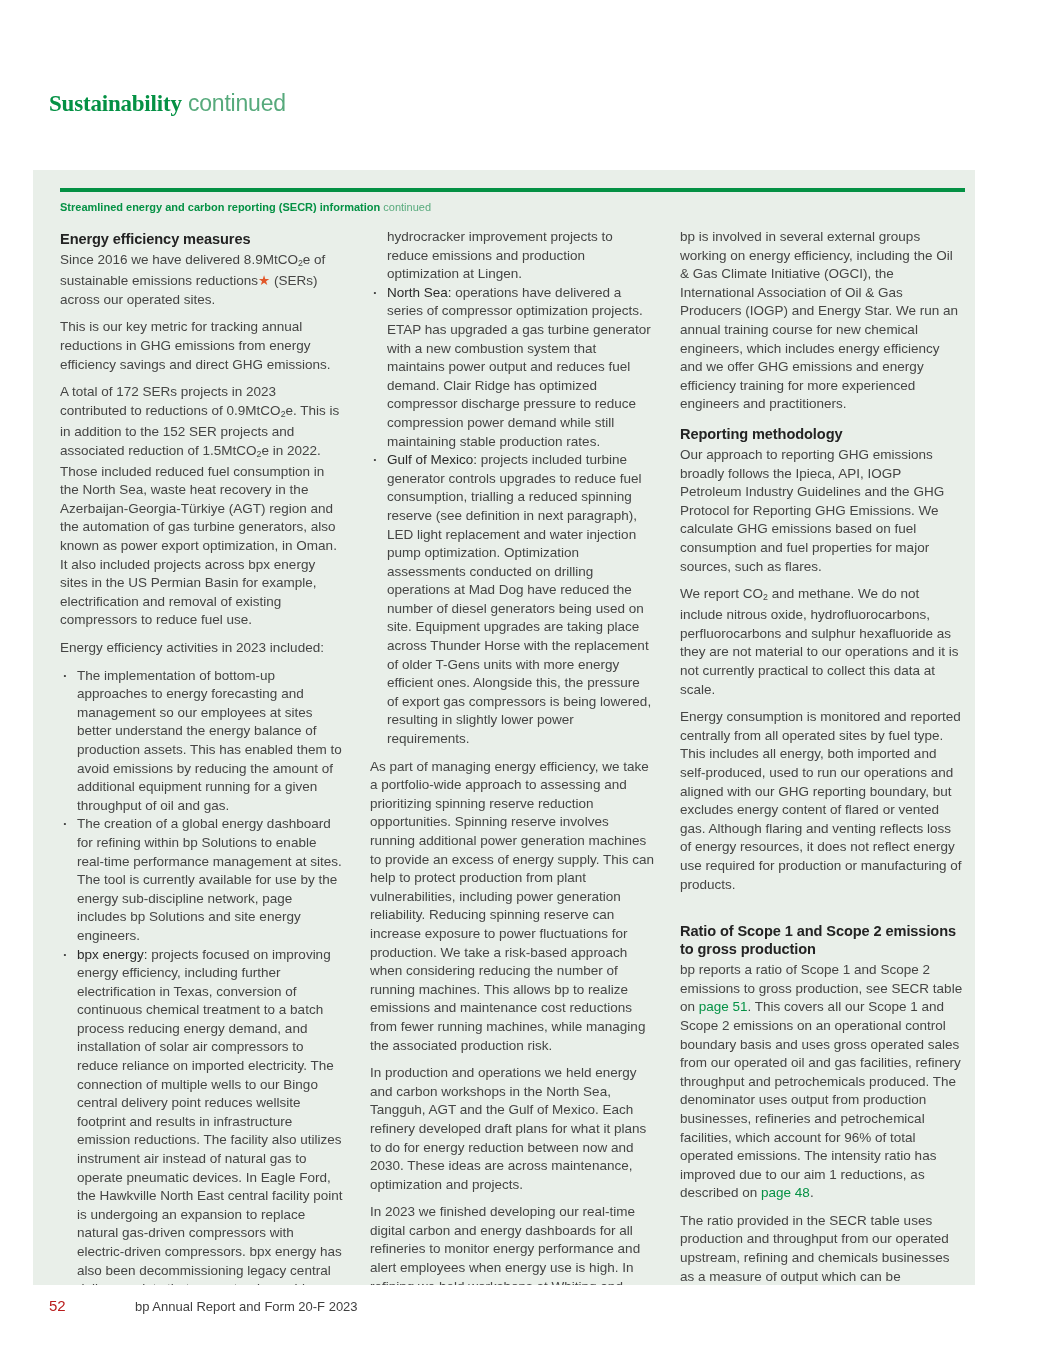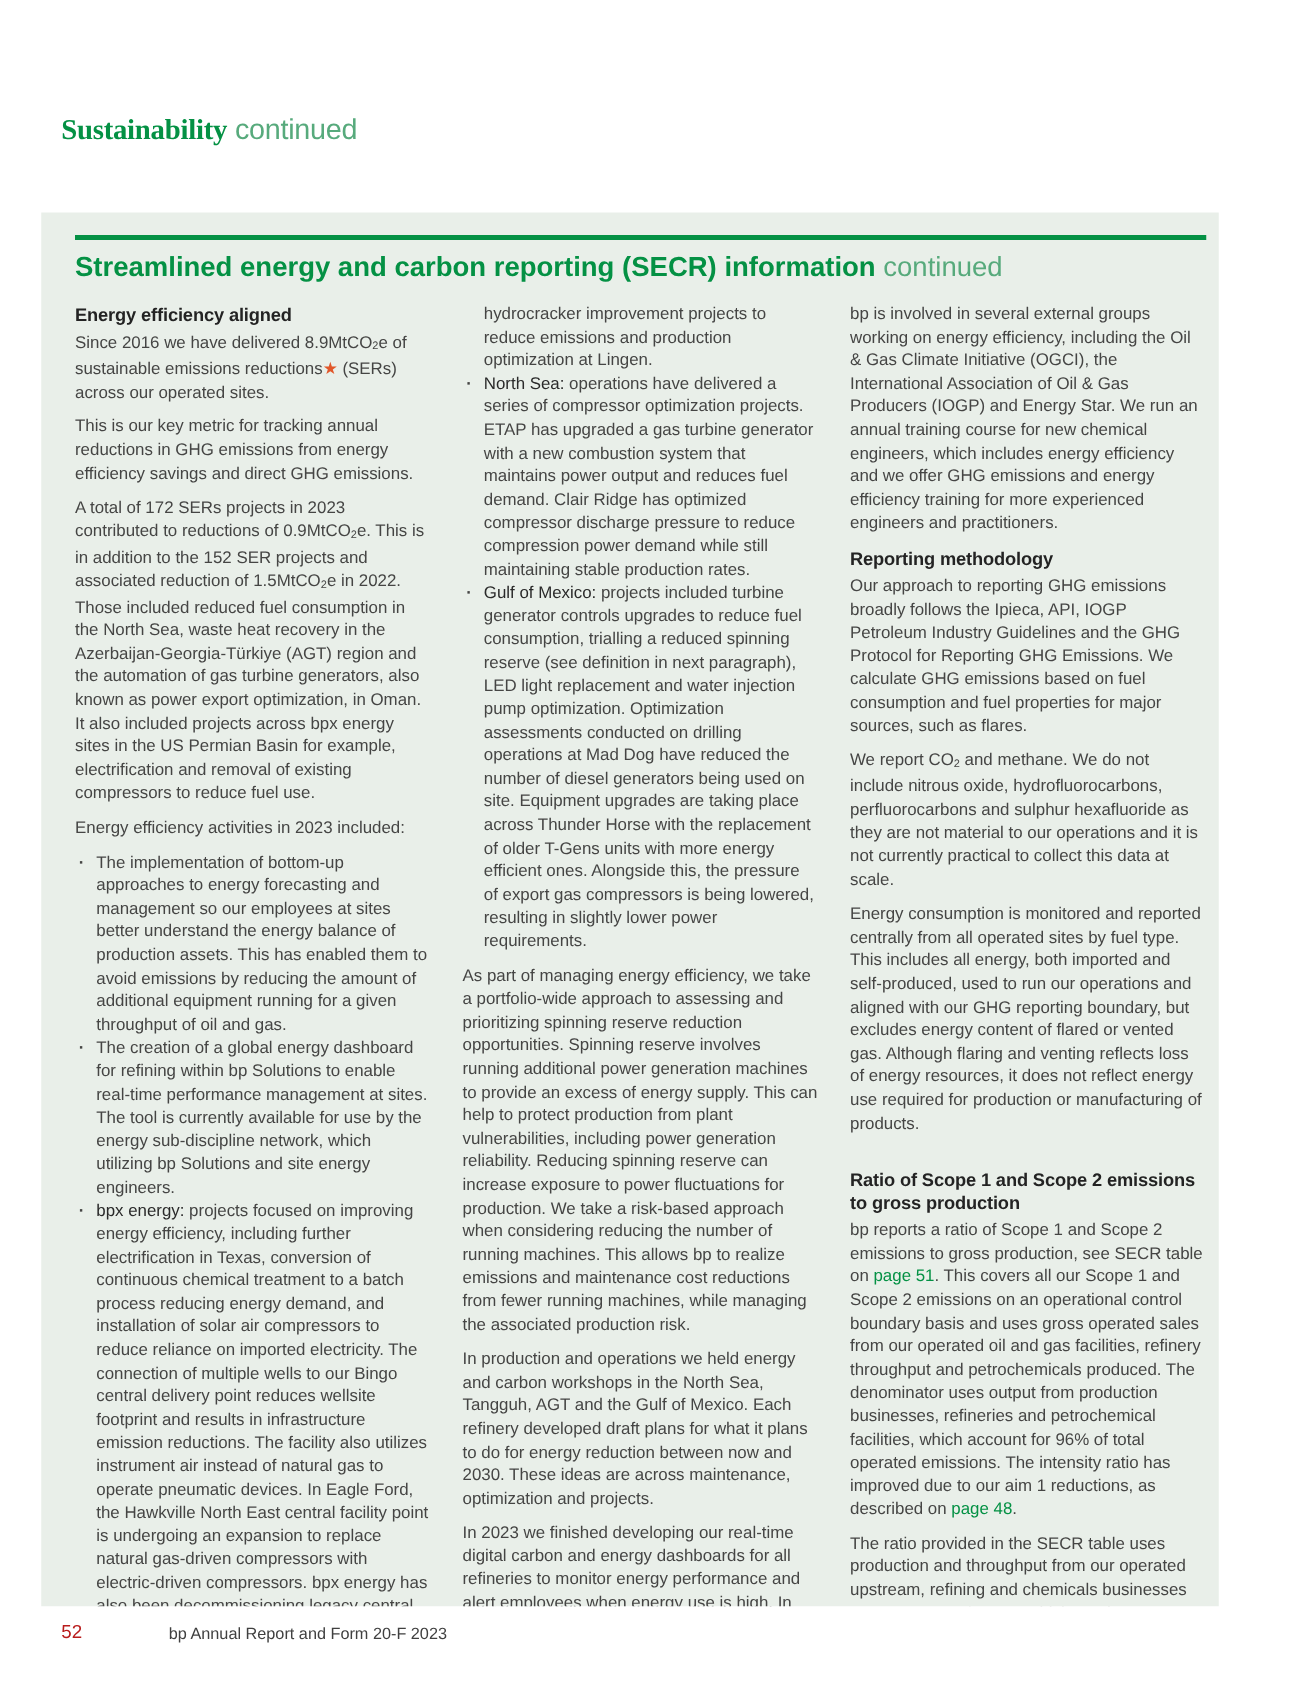--- a/index.html
+++ b/index.html
@@ -24,21 +24,21 @@
   .panel {
     position: absolute; left: 33px; top: 170px;
     width: 942px; height: 1115px;
     background: #e9efe9;
     padding: 18px 10px 0 27px;
     overflow: hidden;
   }
   .rule { width: 905px; height: 4px; background: #049144; }
   .panel-title {
     width: 905px; margin-top: 9px;
-    font-size: 22px; font-weight: bold; color: #049144;
+    font-size: 11px; font-weight: bold; color: #049144;
   }
   .panel-title .suffix { font-weight: normal; color: #57aa7c; }
 
   
   .cols { display: flex; gap: 26px; margin-top: 15px; width: 905px; }
   .col { flex: 0 0 284px; width: 284px; font-size: 13.5px; line-height: 18.6px; }
   .col h3 {
     margin: 0 0 3px 0; padding-top: 2px;
     font-size: 14.6px; line-height: 18px; color: #232323;
     letter-spacing: -0.1px;
@@ -83,27 +83,27 @@
 <div class="panel">
   <div class="rule"></div>
   <div class="panel-title">
     <span>Streamlined energy and carbon reporting (SECR) information</span>
     <span class="suffix">continued</span>
   </div>
 
   <div class="cols">
 
     <div class="col">
-      <h3>Energy efficiency aligned</h3>
+      <h3>Energy efficiency measures</h3>
       <p><span>Since 2016 we have delivered 8.9MtCO</span><span class="run-sub">2</span><span>e of sustainable emissions reductions</span><span class="run-star">★</span><span> (SERs) across our operated sites.</span></p>
       <p><span>This is our key metric for tracking annual reductions in GHG emissions from energy efficiency savings and direct GHG emissions.</span></p>
       <p><span>A total of 172 SERs projects in 2023 contributed to reductions of 0.9MtCO</span><span class="run-sub">2</span><span>e. This is in addition to the 152 SER projects and associated reduction of 1.5MtCO</span><span class="run-sub">2</span><span>e in 2022. Those included reduced fuel consumption in the North Sea, waste heat recovery in the Azerbaijan-Georgia-Türkiye (AGT) region and the automation of gas turbine generators, also known as power export optimization, in Oman. It also included projects across bpx energy sites in the US Permian Basin for example, electrification and removal of existing compressors to reduce fuel use.</span></p>
       <p><span>Energy efficiency activities in 2023 included:</span></p>
       <div class="bullet"><span>The implementation of bottom-up approaches to energy forecasting and management so our employees at sites better understand the energy balance of production assets. This has enabled them to avoid emissions by reducing the amount of additional equipment running for a given throughput of oil and gas.</span></div>
-      <div class="bullet"><span>The creation of a global energy dashboard for refining within bp Solutions to enable real-time performance management at sites. The tool is currently available for use by the energy sub-discipline network, which utilizing bp Solutions and site energy engineers.</span></div>
+      <div class="bullet"><span>The creation of a global energy dashboard for refining within bp Solutions to enable real-time performance management at sites. The tool is currently available for use by the energy sub-discipline network, page includes bp Solutions and site energy engineers.</span></div>
       <div class="bullet"><span class="run-b">bpx energy:</span><span> projects focused on improving energy efficiency, including further electrification in Texas, conversion of continuous chemical treatment to a batch process reducing energy demand, and installation of solar air compressors to reduce reliance on imported electricity. The connection of multiple wells to our Bingo central delivery point reduces wellsite footprint and results in infrastructure emission reductions. The facility also utilizes instrument air instead of natural gas to operate pneumatic devices. In Eagle Ford, the Hawkville North East central facility point is undergoing an expansion to replace natural gas-driven compressors with electric-driven compressors. bpx energy has also been decommissioning legacy central delivery points that use natural gas-driven pneumatics and compressors and reroute them through a new central delivery point, utilizing electric-driven equipment.</span></div>
 
     </div>
 
     <div class="col">
       <div class="cont-text"><span>hydrocracker improvement projects to reduce emissions and production optimization at Lingen.</span></div>
       <div class="bullet"><span class="run-b">North Sea:</span><span> operations have delivered a series of compressor optimization projects. ETAP has upgraded a gas turbine generator with a new combustion system that maintains power output and reduces fuel demand. Clair Ridge has optimized compressor discharge pressure to reduce compression power demand while still maintaining stable production rates.</span></div>
       <div class="bullet" style="margin-bottom:9px;"><span class="run-b">Gulf of Mexico:</span><span> projects included turbine generator controls upgrades to reduce fuel consumption, trialling a reduced spinning reserve (see definition in next paragraph), LED light replacement and water injection pump optimization. Optimization assessments conducted on drilling operations at Mad Dog have reduced the number of diesel generators being used on site. Equipment upgrades are taking place across Thunder Horse with the replacement of older T-Gens units with more energy efficient ones. Alongside this, the pressure of export gas compressors is being lowered, resulting in slightly lower power requirements.</span></div>
       <p><span>As part of managing energy efficiency, we take a portfolio-wide approach to assessing and prioritizing spinning reserve reduction opportunities. Spinning reserve involves running additional power generation machines to provide an excess of energy supply. This can help to protect production from plant vulnerabilities, including power generation reliability. Reducing spinning reserve can increase exposure to power fluctuations for production. We take a risk-based approach when considering reducing the number of running machines. This allows bp to realize emissions and maintenance cost reductions from fewer running machines, while managing the associated production risk.</span></p>
       <p><span>In production and operations we held energy and carbon workshops in the North Sea, Tangguh, AGT and the Gulf of Mexico. Each refinery developed draft plans for what it plans to do for energy reduction between now and 2030. These ideas are across maintenance, optimization and projects.</span></p>

